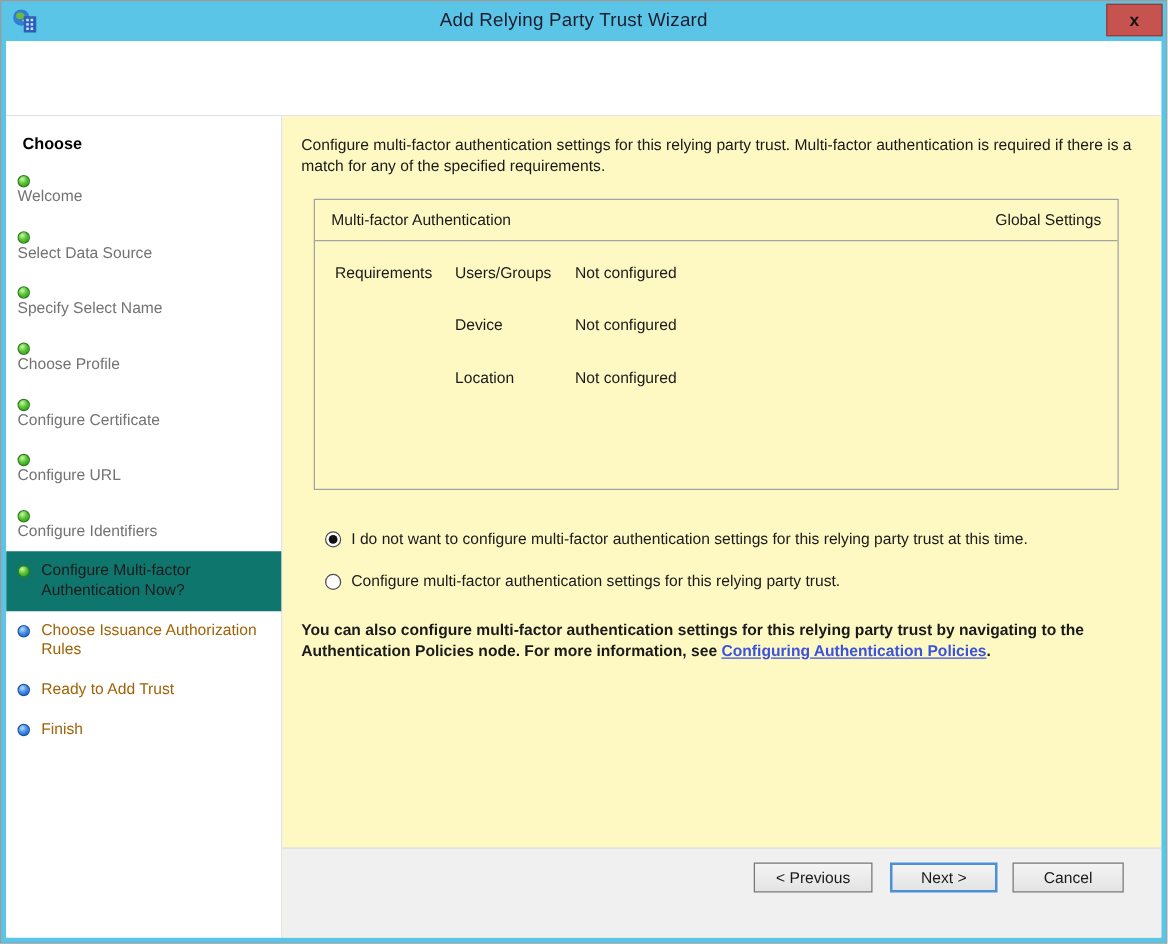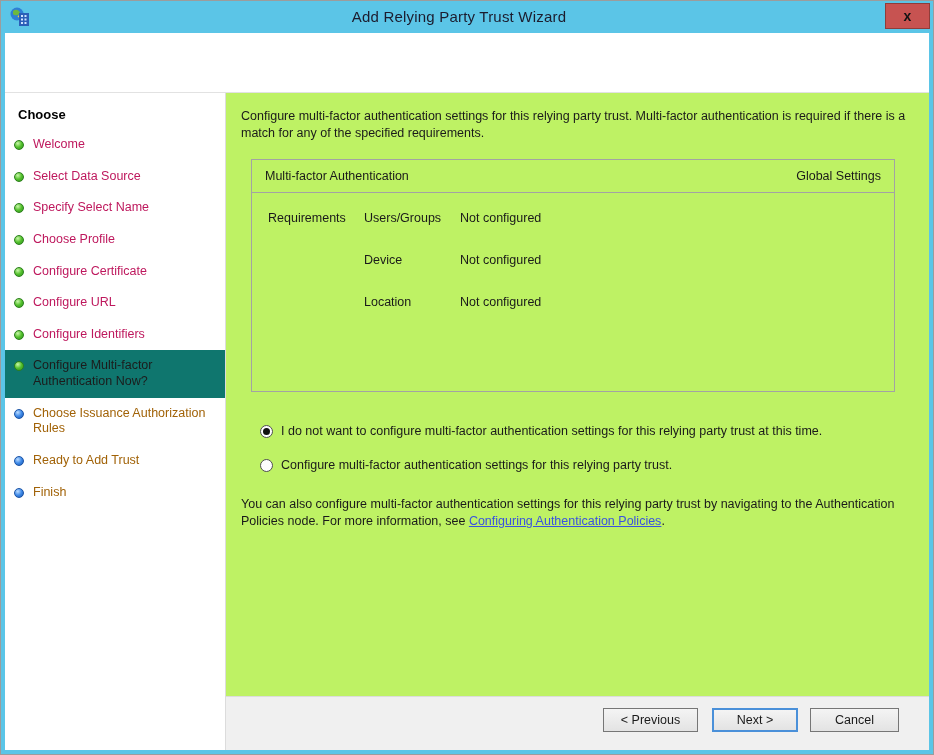--- a/index.html
+++ b/index.html
@@ -25,43 +25,43 @@
     padding-top:6px;box-sizing:border-box;}
   .steps-title{font-size:13px;font-weight:bold;color:#000;padding:8px 0 7px 13px;}
   .steps{list-style:none;margin:0;padding:0;}
   .step{display:flex;align-items:flex-start;padding:8px 6px 8px 9px;
     font-size:12.5px;line-height:1.25;color:#a16207;}
   .dot{flex:none;width:9px;height:9px;border-radius:50%;margin:3px 9px 0 0;}
   .dot.done{background:radial-gradient(circle at 35% 30%,#c9f7a9 0%,#54c12d 50%,#2e9320 100%);
     border:1px solid #2c7f1c;box-sizing:border-box;width:10px;height:10px;}
   .dot.pending{background:radial-gradient(circle at 35% 30%,#bcdcff 0%,#3f8ae8 50%,#1a57b0 100%);
     border:1px solid #1a53a6;box-sizing:border-box;width:10px;height:10px;}
-  .step.done{color:#be185d;cursor:pointer;}
+  .step.done{color:#737373;cursor:pointer;flex-direction:column;}
   .step.current{background:#0f766e;color:#1c1c1c;}
   
-  .content{flex:1;background:#bef264;position:relative;overflow:hidden;
+  .content{flex:1;background:#fef9c3;position:relative;overflow:hidden;
     font-size:12.5px;color:#1a1a1a;}
   .intro{margin:15px 15px 0 15px;line-height:1.35;}
   .panel{margin:17px 34px 0 25px;height:233px;border:1px solid #a3a3a3;
     box-sizing:border-box;}
   .panel-header{height:33px;border-bottom:1px solid #a3a3a3;box-sizing:border-box;
     display:flex;align-items:center;justify-content:space-between;padding:0 13px;}
   .panel-grid{display:grid;grid-template-columns:96px 96px auto;row-gap:28px;
     padding:18px 0 0 16px;}
   .option{display:flex;align-items:center;margin:0 15px 0 15px;padding-left:19px;}
   .option.first{margin-top:32px;}
   .option.second{margin-top:20px;}
   .radio{flex:none;width:13px;height:13px;border:1px solid #4e4e4e;border-radius:50%;
     background:#fdfdfd;margin:1px 8px 0 0;position:relative;box-sizing:border-box;}
   .option.checked .radio::after{content:"";position:absolute;left:2px;top:2px;
     right:2px;bottom:2px;border-radius:50%;background:#111;}
-  .footer{margin:24px 15px 0 15px;line-height:1.38;}
+  .footer{margin:24px 15px 0 15px;line-height:1.38;font-weight:bold;}
   .hyperlink{color:#3a52e0;text-decoration:underline;cursor:pointer;}
   
-  .button-bar{position:absolute;left:0;right:0;bottom:0;height:54px;
+  .button-bar{position:absolute;left:0;right:0;bottom:0;height:72px;
     border-top:1px solid #dcdcdc;background:#f0f0f0;box-sizing:border-box;
     display:flex;justify-content:flex-end;align-items:flex-start;
     padding:11px 30px 0 0;margin-top:40px;}
   .btn{height:24px;box-sizing:border-box;background:linear-gradient(#f4f4f4,#e3e3e3);
     border:1px solid #767676;display:flex;align-items:center;justify-content:center;
     font-size:12.5px;color:#1a1a1a;cursor:default;}
   .btn-previous{width:95px;margin-right:14px;}
   .btn-next{width:86px;margin-right:12px;border:2px solid #4a90d9;}
   .btn-cancel{width:89px;}
 </style>

